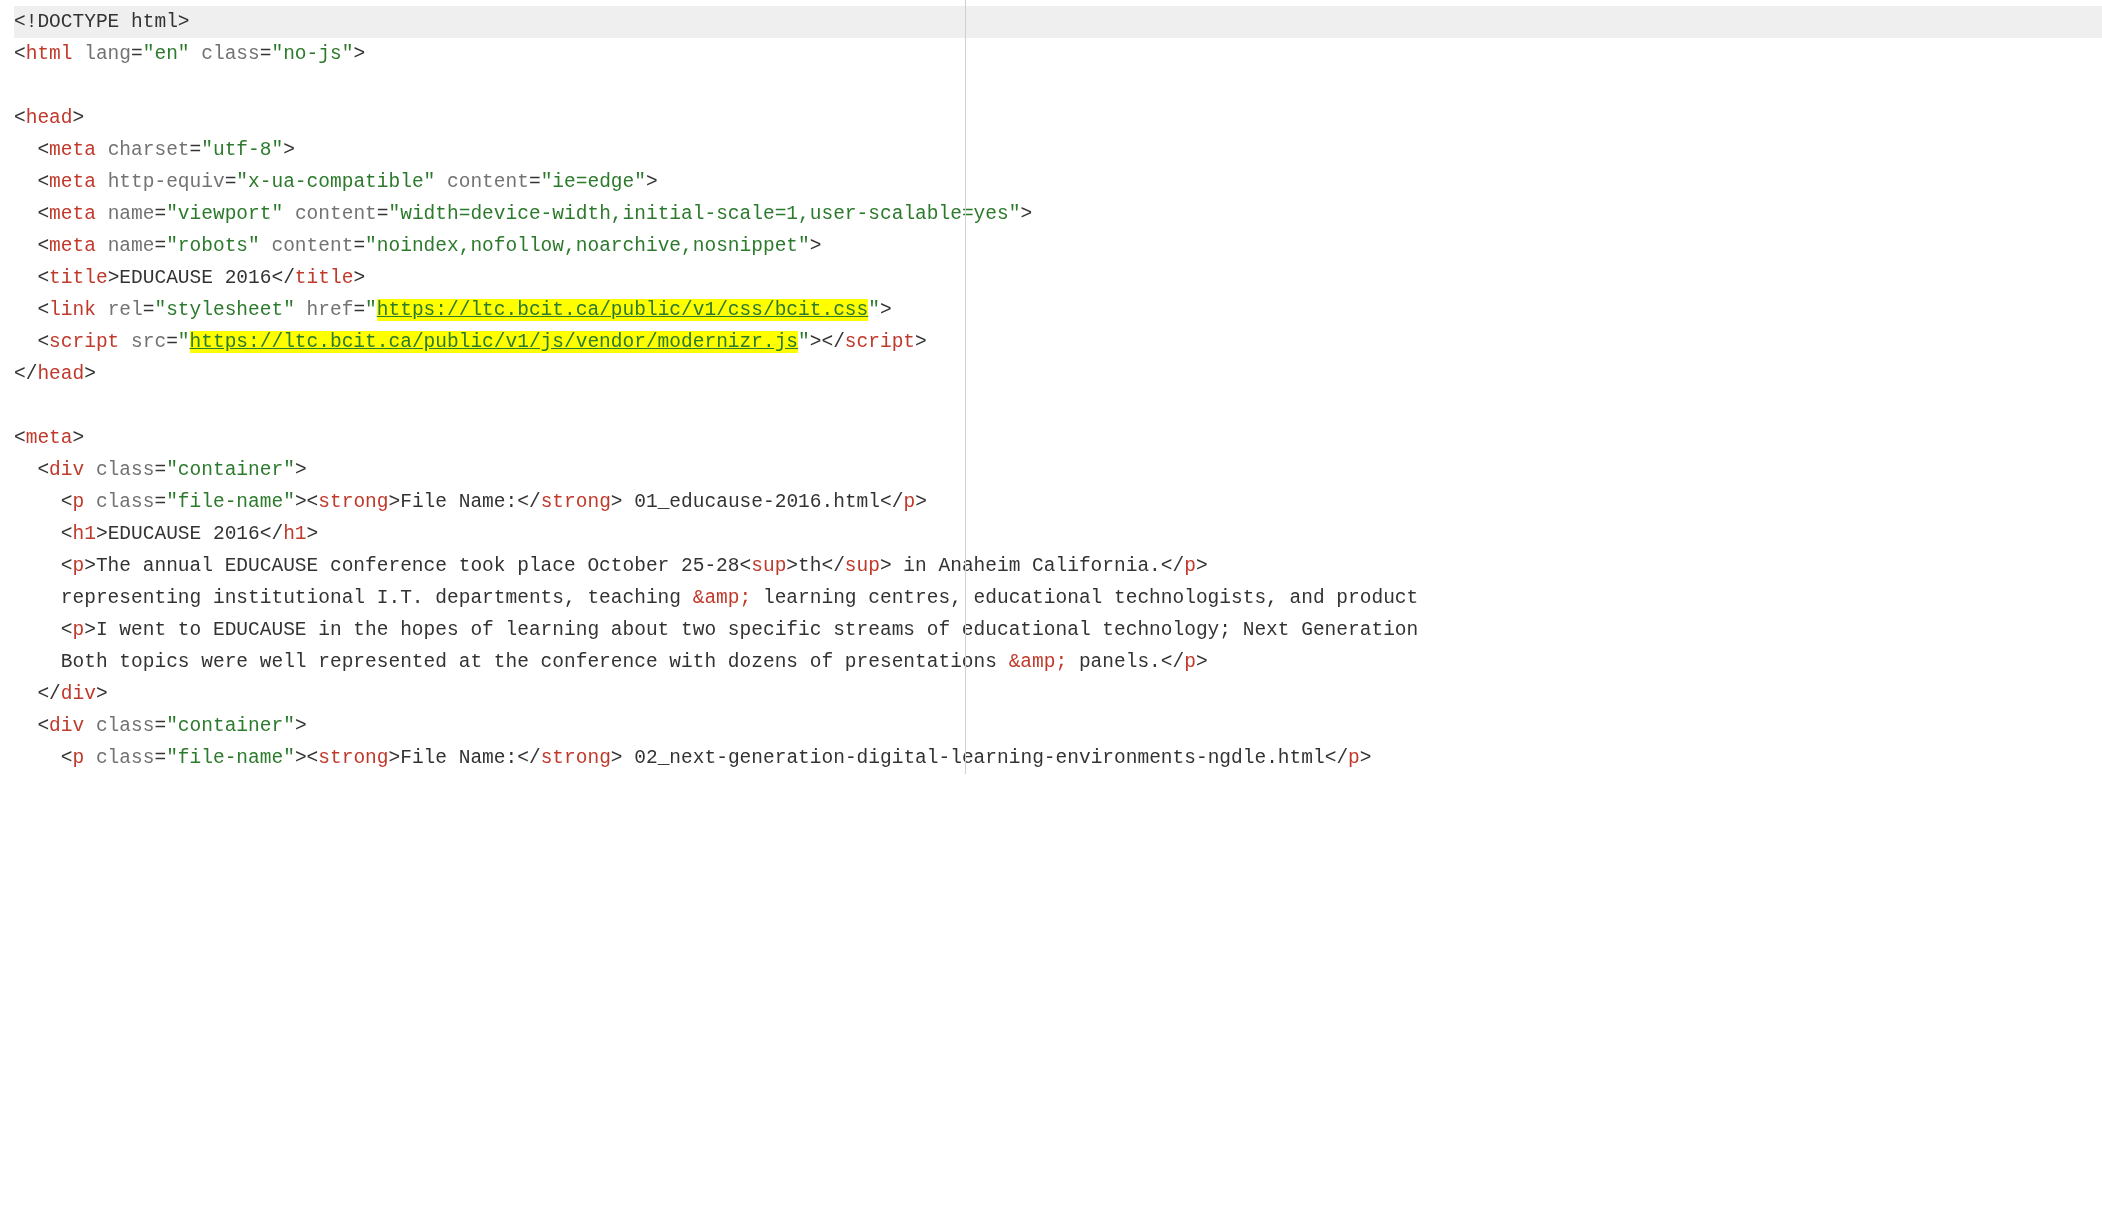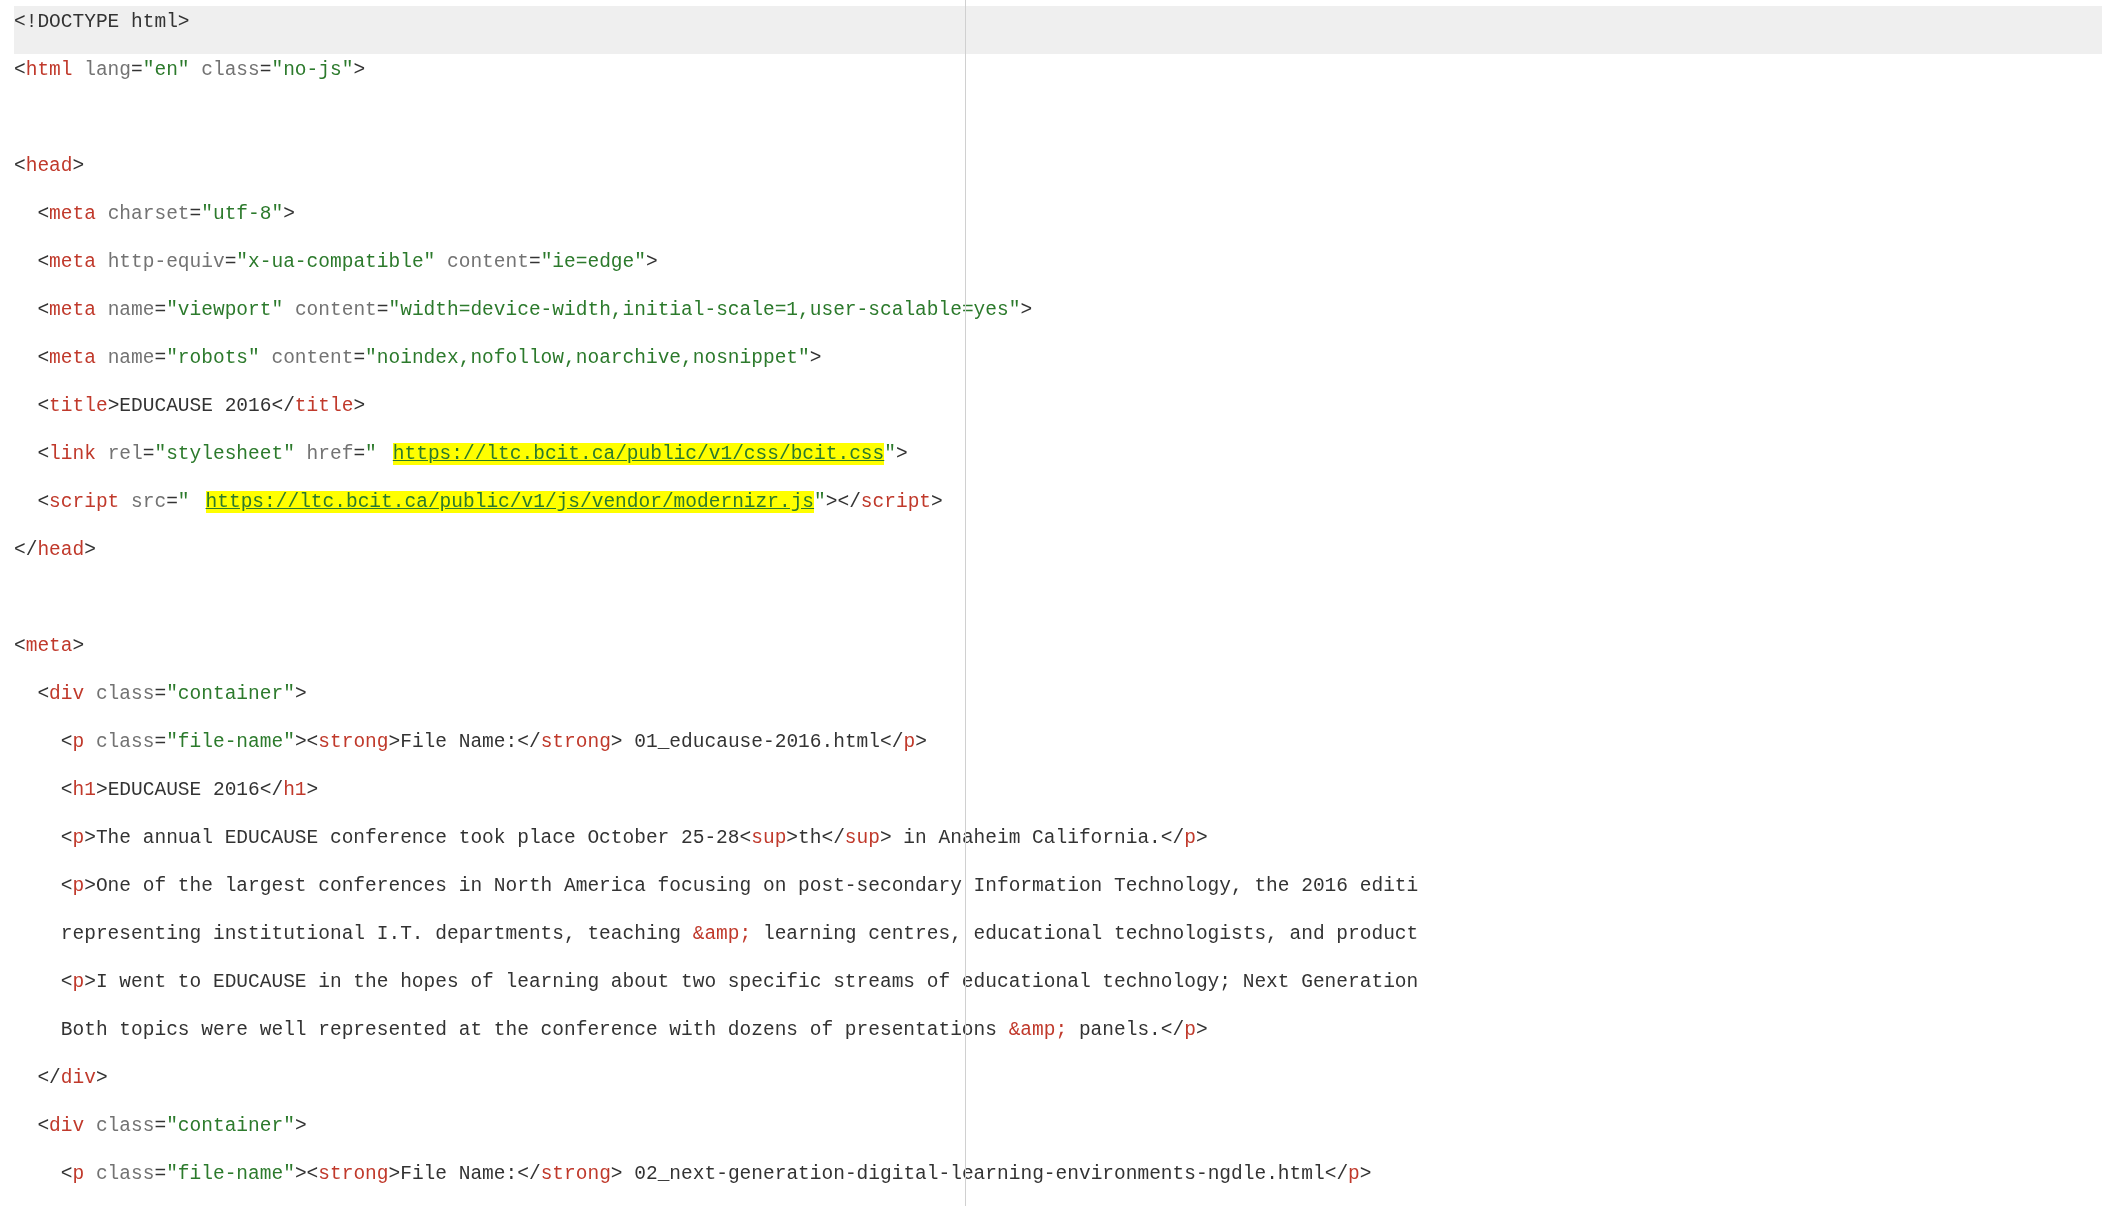--- a/index.html
+++ b/index.html
@@ -16,28 +16,28 @@
     padding:6px 0 0 14px;
   }
   .ruler{
     position:absolute;
     top:0;
     left:965px;
     width:1px;
     height:100%;
     background:#d0d0d0;
   }
-  .line{height:48px;}
+  .line{height:32px;}
   .line.hl{background:#efefef;}
   .t-pun{color:#333;}
   .t-tag{color:#c0392b;text-align:center;}
   .t-attr{color:#737373;}
   .t-str{color:#2c7a2c;}
   .t-text{color:#333;}
-  .t-mark{background:#ffff00;text-decoration:underline;color:#2c7a2c;margin-left:16px;}
+  .t-mark{background:#ffff00;text-decoration:underline;color:#2c7a2c;}
 </style>
 </head>
 <body>
 
 <div class="editor">
   <div class="ruler"></div>
 
   <div class="line hl"><span class="t-pun">&lt;</span><span class="t-text">!DOCTYPE html</span><span class="t-pun">&gt;</span></div>
 
   <div class="line"><span class="t-pun">&lt;</span><span class="t-tag">html</span> <span class="t-attr">lang</span><span class="t-pun">=</span><span class="t-str">"en"</span> <span class="t-attr">class</span><span class="t-pun">=</span><span class="t-str">"no-js"</span><span class="t-pun">&gt;</span></div>
@@ -67,21 +67,20 @@
   <div class="line"><span class="t-pun">&lt;</span><span class="t-tag">meta</span><span class="t-pun">&gt;</span></div>
 
   <div class="line">&nbsp;&nbsp;<span class="t-pun">&lt;</span><span class="t-tag">div</span> <span class="t-attr">class</span><span class="t-pun">=</span><span class="t-str">"container"</span><span class="t-pun">&gt;</span></div>
 
   <div class="line">&nbsp;&nbsp;&nbsp;&nbsp;<span class="t-pun">&lt;</span><span class="t-tag">p</span> <span class="t-attr">class</span><span class="t-pun">=</span><span class="t-str">"file-name"</span><span class="t-pun">&gt;&lt;</span><span class="t-tag">strong</span><span class="t-pun">&gt;</span><span class="t-text">File Name:</span><span class="t-pun">&lt;/</span><span class="t-tag">strong</span><span class="t-pun">&gt;</span><span class="t-text"> 01_educause-2016.html</span><span class="t-pun">&lt;/</span><span class="t-tag">p</span><span class="t-pun">&gt;</span></div>
 
   <div class="line">&nbsp;&nbsp;&nbsp;&nbsp;<span class="t-pun">&lt;</span><span class="t-tag">h1</span><span class="t-pun">&gt;</span><span class="t-text">EDUCAUSE 2016</span><span class="t-pun">&lt;/</span><span class="t-tag">h1</span><span class="t-pun">&gt;</span></div>
 
   <div class="line">&nbsp;&nbsp;&nbsp;&nbsp;<span class="t-pun">&lt;</span><span class="t-tag">p</span><span class="t-pun">&gt;</span><span class="t-text">The annual EDUCAUSE conference took place October 25-28</span><span class="t-pun">&lt;</span><span class="t-tag">sup</span><span class="t-pun">&gt;</span><span class="t-text">th</span><span class="t-pun">&lt;/</span><span class="t-tag">sup</span><span class="t-pun">&gt;</span><span class="t-text"> in Anaheim California.</span><span class="t-pun">&lt;/</span><span class="t-tag">p</span><span class="t-pun">&gt;</span></div>
 
-  <div class="line">&nbsp;&nbsp;&nbsp;&nbsp;<span class="t-pun">&lt;</span><span class="t-tag">p</span><span class="t-pun">&gt;</span><span class="t-text">One of the largest conferences in North America focusing on post-secondary Information Technology, the 2016 editi</span></div>
 
   <div class="line">&nbsp;&nbsp;&nbsp;&nbsp;<span class="t-text">representing institutional I.T. departments, teaching </span><span class="t-tag">&amp;amp;</span><span class="t-text"> learning centres, educational technologists, and product</span></div>
 
   <div class="line">&nbsp;&nbsp;&nbsp;&nbsp;<span class="t-pun">&lt;</span><span class="t-tag">p</span><span class="t-pun">&gt;</span><span class="t-text">I went to EDUCAUSE in the hopes of learning about two specific streams of educational technology; Next Generation</span></div>
 
   <div class="line">&nbsp;&nbsp;&nbsp;&nbsp;<span class="t-text">Both topics were well represented at the conference with dozens of presentations </span><span class="t-tag">&amp;amp;</span><span class="t-text"> panels.</span><span class="t-pun">&lt;/</span><span class="t-tag">p</span><span class="t-pun">&gt;</span></div>
 
   <div class="line">&nbsp;&nbsp;<span class="t-pun">&lt;/</span><span class="t-tag">div</span><span class="t-pun">&gt;</span></div>
 
   <div class="line">&nbsp;&nbsp;<span class="t-pun">&lt;</span><span class="t-tag">div</span> <span class="t-attr">class</span><span class="t-pun">=</span><span class="t-str">"container"</span><span class="t-pun">&gt;</span></div>

